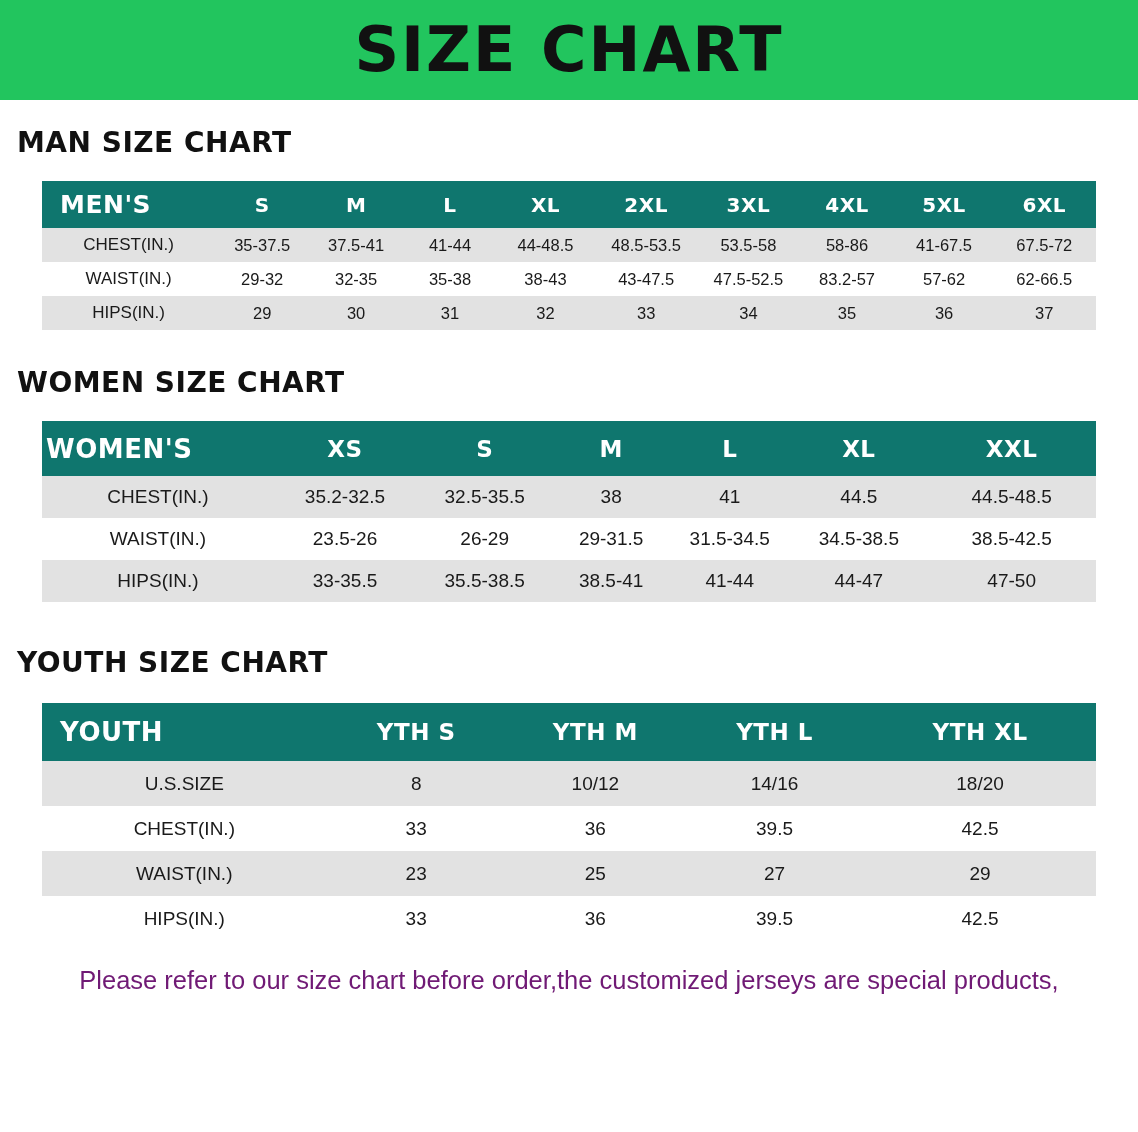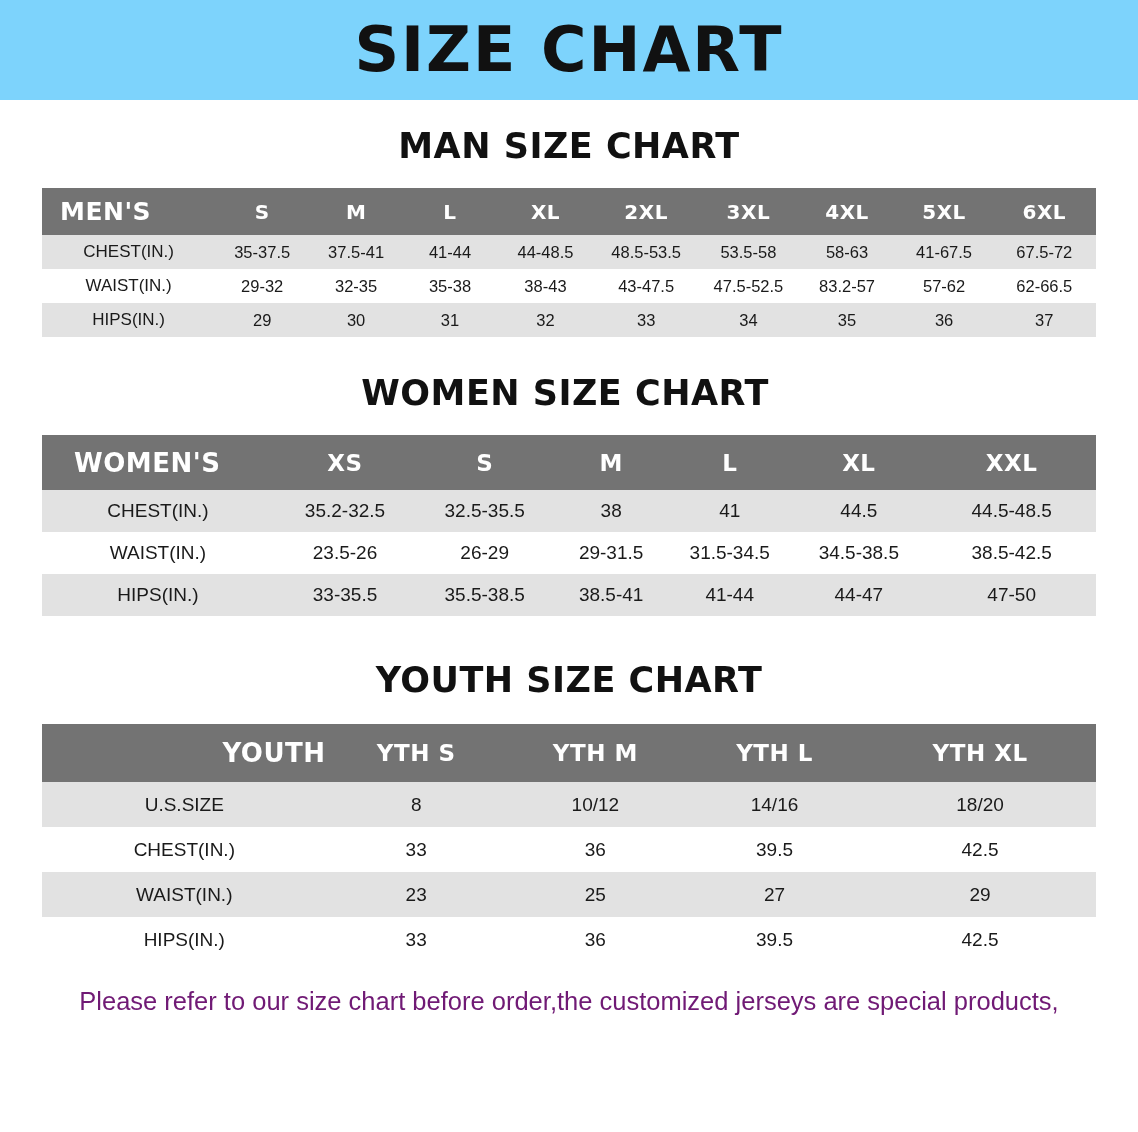--- a/index.html
+++ b/index.html
@@ -12,58 +12,59 @@
     width: 1138px;
     height: 1132px;
     font-family: "Liberation Sans", sans-serif;
     color: #111111;
     overflow: hidden;
   }
 
   
   .banner {
     height: 100px;
-    background: #7dd3fc;
+    background: #22c55e;
     display: flex;
     align-items: center;
     justify-content: center;
   }
   .banner-title {
     font-family: "DejaVu Sans", sans-serif;
     font-weight: 700;
     font-size: 62px;
     letter-spacing: 2px;
     color: #111111;
     line-height: 1;
   }
 
   
   .section-title {
-    text-align: center;
+    text-align: left;
     font-family: "DejaVu Sans", sans-serif;
     font-weight: 700;
-    font-size: 35px;
+    font-size: 28px;
     color: #111111;
     letter-spacing: 0.5px;
+    padding-left: 17px;
   }
   .man-title   { margin: 26px 0 22px 0; }
   .women-title { margin: 36px 8px 22px 0; }
   .youth-title { margin: 44px 0 24px 0; }
 
   
   .table-wrap {
     padding: 0 42px;
   }
   table {
     width: 100%;
     border-collapse: collapse;
     table-layout: fixed;
   }
   thead th {
-    background: #737373;
+    background: #0f766e;
     color: #ffffff;
     font-family: "DejaVu Sans", sans-serif;
     font-weight: 700;
     letter-spacing: 0.5px;
   }
   tbody td {
     color: #1a1a1a;
     text-align: center;
     white-space: nowrap;
   }
@@ -89,36 +90,36 @@
   }
   #men-table tbody td.rowlabel { font-size: 17px; }
 
   
   #women-table thead th {
     height: 55px;
     font-size: 23px;
   }
   #women-table thead th.rowlabel {
     text-align: left;
-    padding-left: 32px;
+    padding-left: 4px;
     font-size: 26px;
   }
   #women-table tbody td {
     height: 42px;
     font-size: 19px;
   }
   #women-table tbody td.rowlabel { font-size: 19px; }
 
   
   #youth-table thead th {
     height: 58px;
     font-size: 23px;
   }
   #youth-table thead th.rowlabel {
-    text-align: right;
+    text-align: left;
     padding-left: 18px;
     font-size: 26px;
   }
   #youth-table tbody td {
     height: 45px;
     font-size: 19px;
   }
   #youth-table tbody td.rowlabel { font-size: 19px; text-align: center; }
 
   
@@ -171,21 +172,21 @@
     </thead>
     <tbody>
       <tr class="shade">
         <td class="rowlabel">CHEST(IN.)</td>
         <td>35-37.5</td>
         <td>37.5-41</td>
         <td>41-44</td>
         <td>44-48.5</td>
         <td>48.5-53.5</td>
         <td>53.5-58</td>
-        <td>58-63</td>
+        <td>58-86</td>
         <td>41-67.5</td>
         <td>67.5-72</td>
       </tr>
       <tr class="plain">
         <td class="rowlabel">WAIST(IN.)</td>
         <td>29-32</td>
         <td>32-35</td>
         <td>35-38</td>
         <td>38-43</td>
         <td>43-47.5</td>

